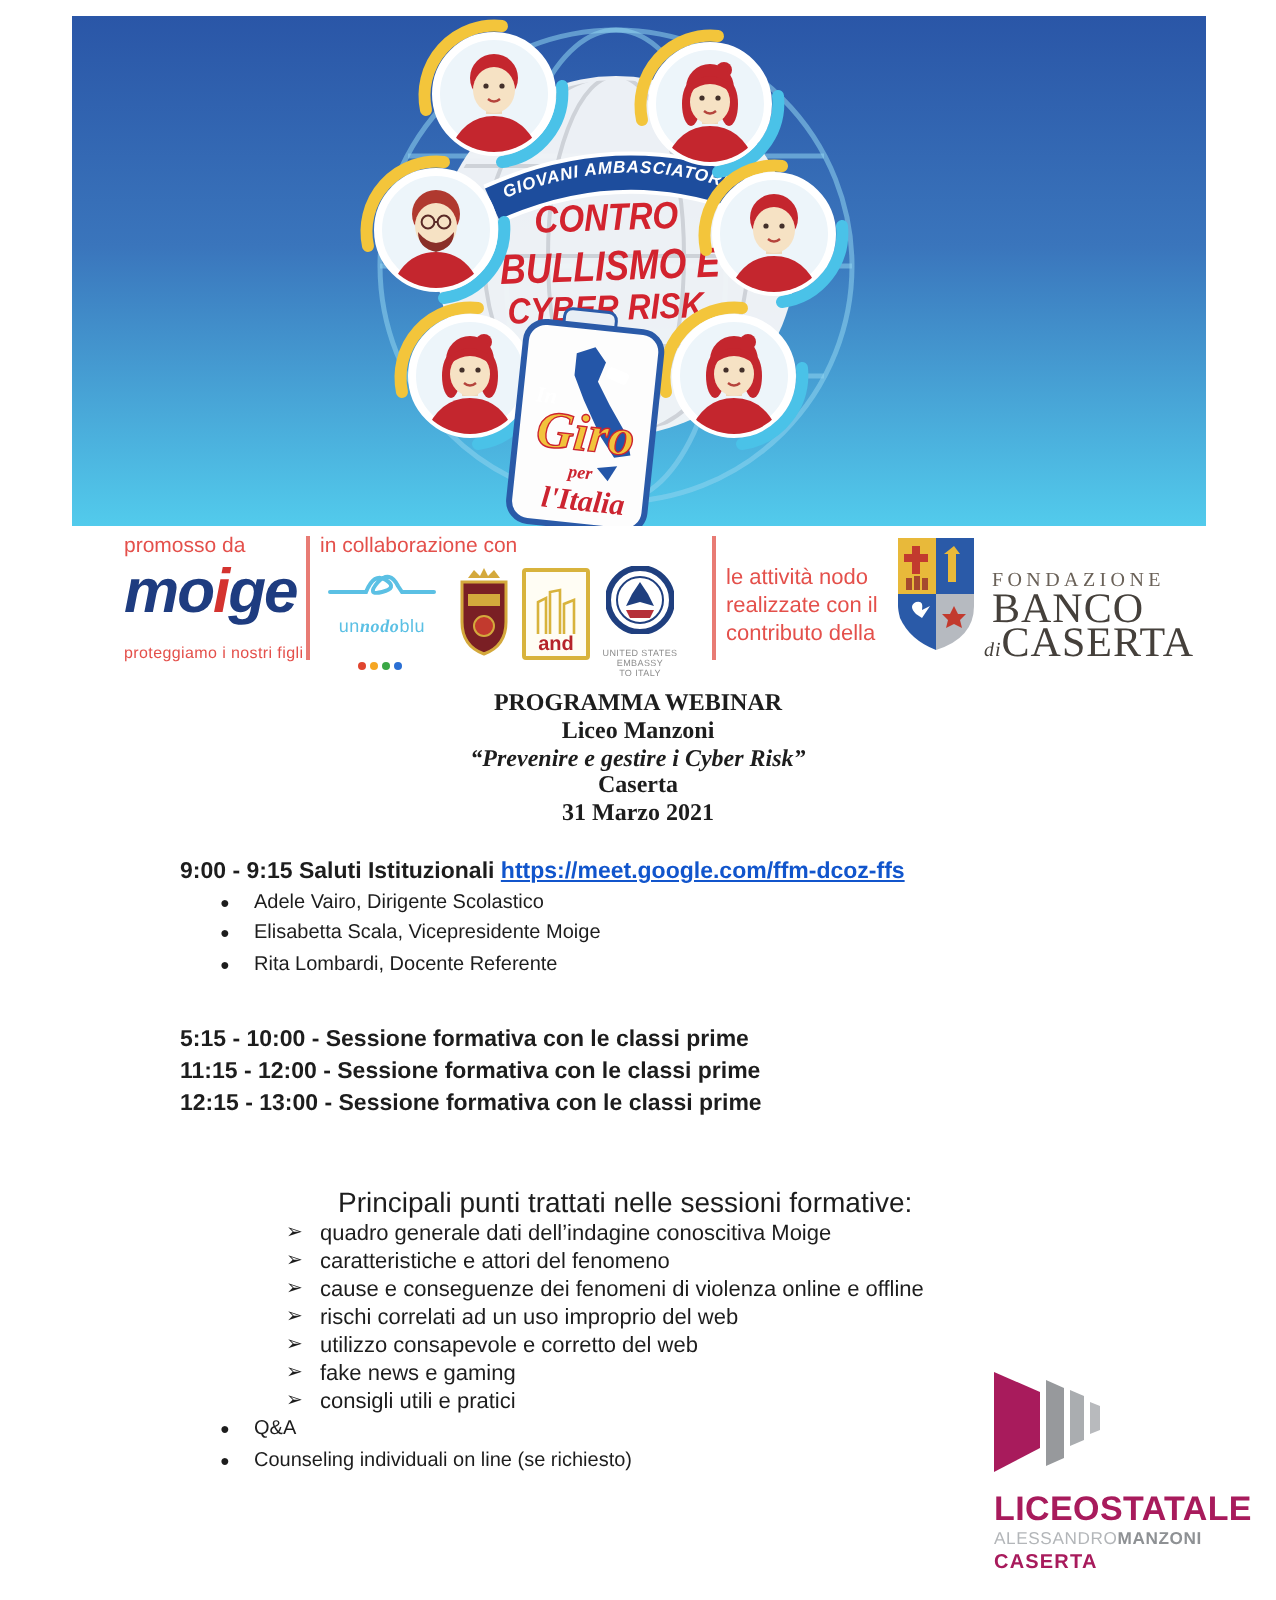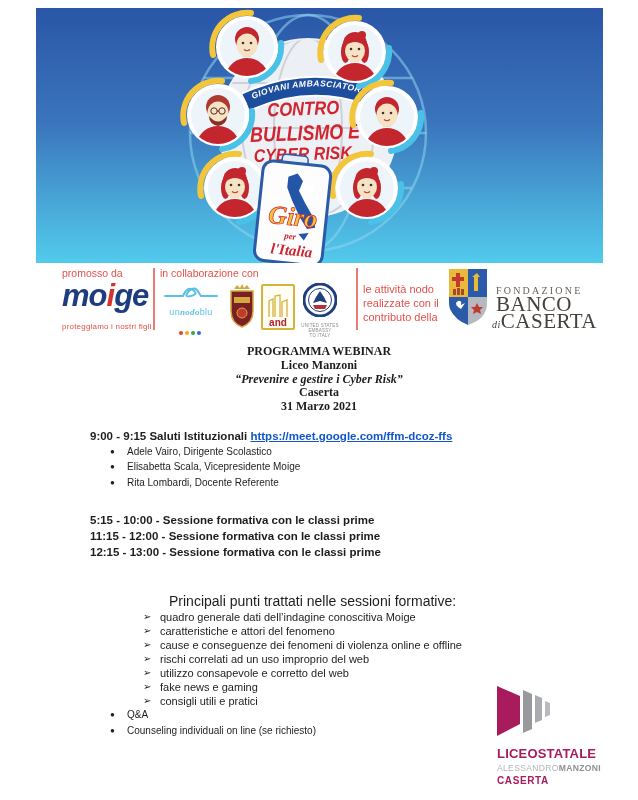--- a/index.html
+++ b/index.html
@@ -37,21 +37,21 @@
   .doc{font-size:11.5px;}
   a.link{color:#1155cc;font-weight:700;text-decoration:underline;}
   ul.blist,ul.alist{list-style:none;margin:0;padding:0;}
   ul.blist li{position:relative;padding-left:17px;line-height:15.3px;font-size:10px;}
   ul.blist li::before{content:"●";position:absolute;left:0;top:0;font-size:8px;line-height:15.3px;}
   ul.alist li{position:relative;padding-left:15px;line-height:14px;font-size:11px;}
   ul.alist li::before{content:"➢";position:absolute;left:-2px;top:0;font-size:10px;line-height:14px;}
   .sess div{line-height:16.2px;font-weight:700;font-size:11.5px;}
 
   
-  .lg1{font-size:13px;color:#a81b5c;letter-spacing:.2px;line-height:13px;}
+  .lg1{font-size:17px;color:#a81b5c;letter-spacing:.2px;line-height:13px;}
   .lg1 .w1{font-weight:600;}
   .lg1 .w2{font-weight:800;}
   .lg2{font-size:8.6px;letter-spacing:.3px;line-height:9px;}
   .lg2 .w1{color:#b3b6b9;}
   .lg2 .w2{color:#8e9194;font-weight:700;}
   .lg3{font-size:10px;color:#a81b5c;font-weight:600;letter-spacing:.6px;line-height:11px;}
 </style>
 </head>
 <body>
 

